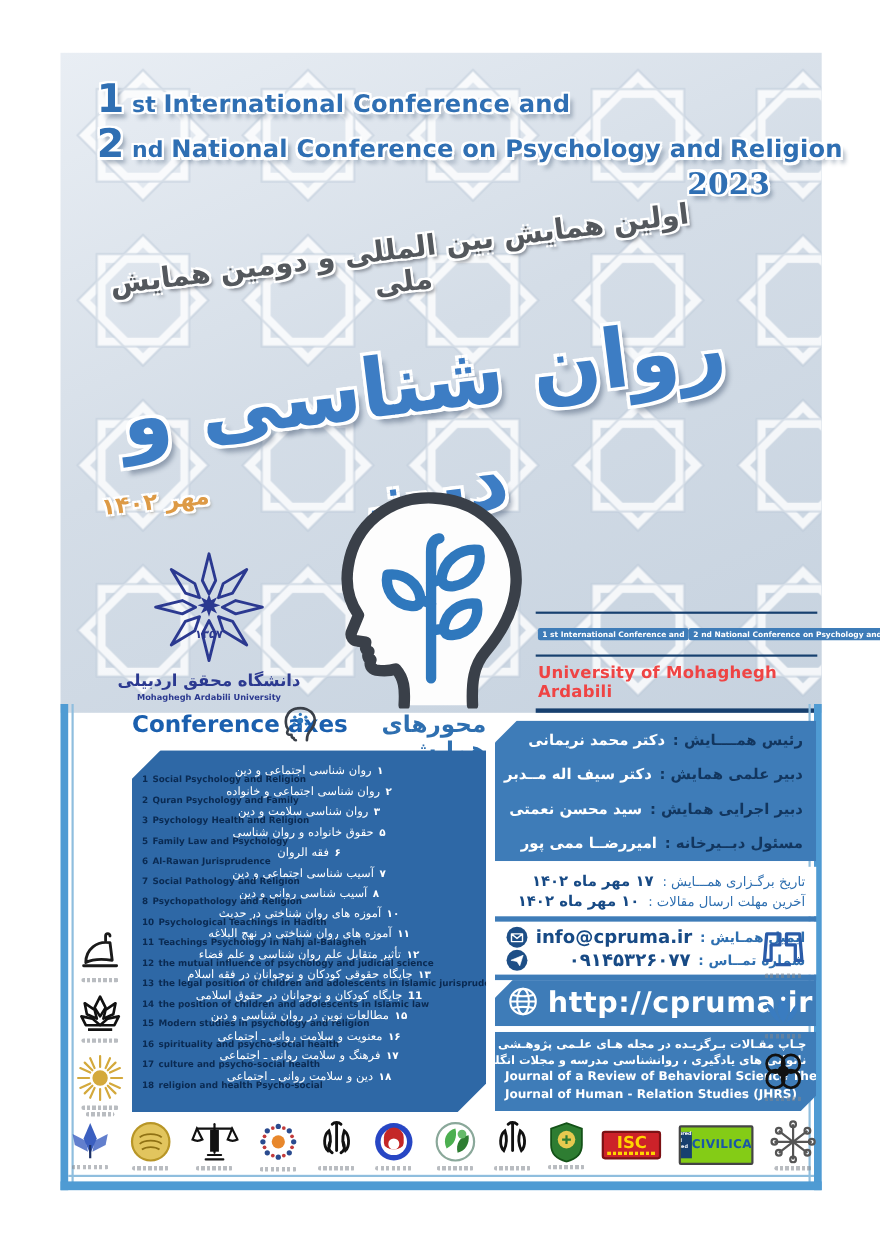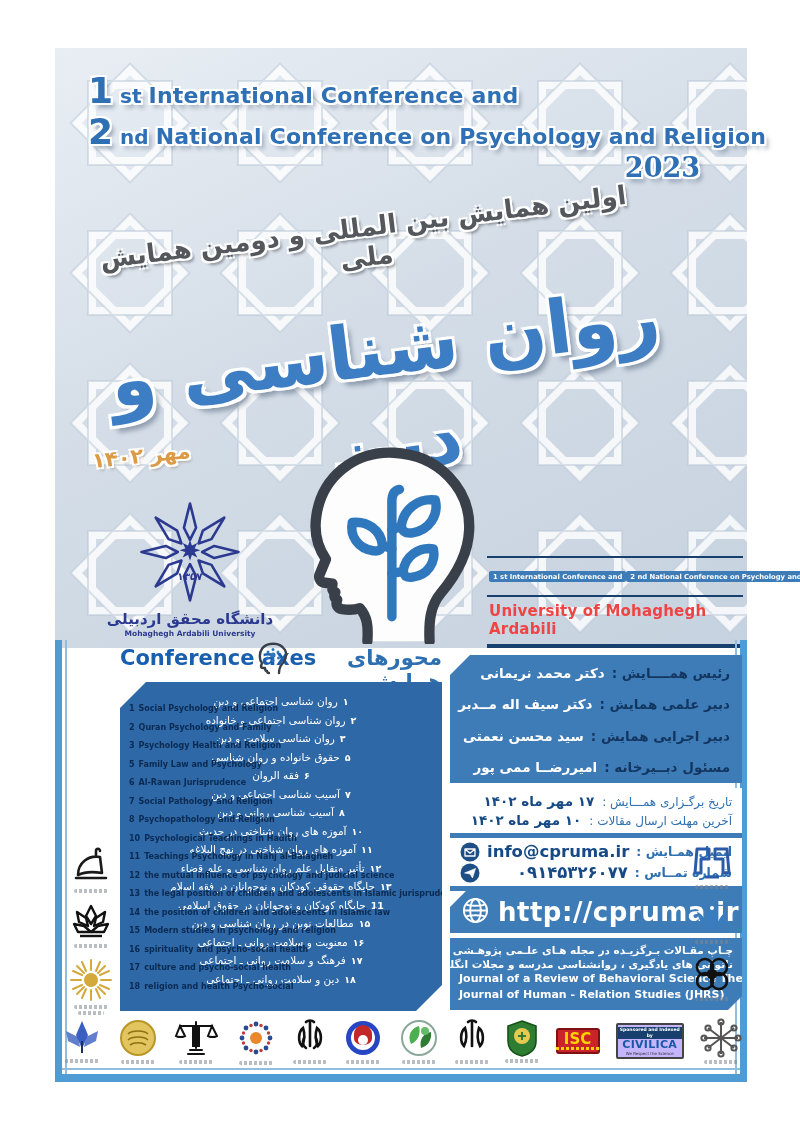--- a/index.html
+++ b/index.html
@@ -96,26 +96,26 @@
     padding: 5px 9px; }
   .jr-fa { direction: rtl; text-align: right; color: #fff; font-size: 10.5px; line-height: 14px; font-weight: bold; white-space: nowrap; }
   .jr-en { color: #fff; font-size: 11px; line-height: 16px; font-weight: bold; white-space: nowrap; }
 
   
   .logo-col { display: flex; flex-direction: column; align-items: center; gap: 9px; }
   .logo-item { display: flex; flex-direction: column; align-items: center; }
   .cap { height: 4px; width: 34px; margin-top: 2px; border-radius: 2px; opacity: .55;
     background: repeating-linear-gradient(90deg, #80868e 0 3px, transparent 3px 5px); }
   .bottom-row { left: 62px; top: 1014px; width: 680px; height: 54px; display: flex; justify-content: space-between; align-items: center; }
-  .isc-box { width: 44px; height: 26px; background: #cc2229; border: 2px solid #7c1114; border-radius: 3px;
+  .isc-box { width: 54px; height: 26px; background: #cc2229; border: 2px solid #7c1114; border-radius: 3px;
     display: flex; flex-direction: column; align-items: center; justify-content: center; }
   .isc-text { color: #ffd400; font-weight: bold; font-size: 15px; line-height: 15px; }
   .isc-strip { width: 44px; height: 3px; background: repeating-linear-gradient(90deg, #ffd400 0 3px, #cc2229 3px 5px); }
-  .civ-box { width: 68px; height: 36px; background: #c4b5fd; border: 2px solid #444; border-radius: 2px;
-    display: flex; flex-direction: column; align-items: center; justify-content: center; overflow: hidden; }
+  .civ-box { width: 68px; height: 36px; background: #84cc16; border: 2px solid #444; border-radius: 2px;
+    display: flex; flex-direction: row; align-items: center; justify-content: center; overflow: hidden; }
   .civ-top { font-size: 4.5px; font-weight: bold; color: #fff; background: #17406f; width: 100%; text-align: center; line-height: 6px; }
   .civ-name { font-size: 11px; font-weight: bold; color: #1a57a5; line-height: 12px; letter-spacing: .3px; }
   .civ-bottom { font-size: 4px; color: #333; line-height: 5px; }
 </style>
 </head>
 <body>
 
 <div class="canvas">
 
   <div class="abs top-bg">

